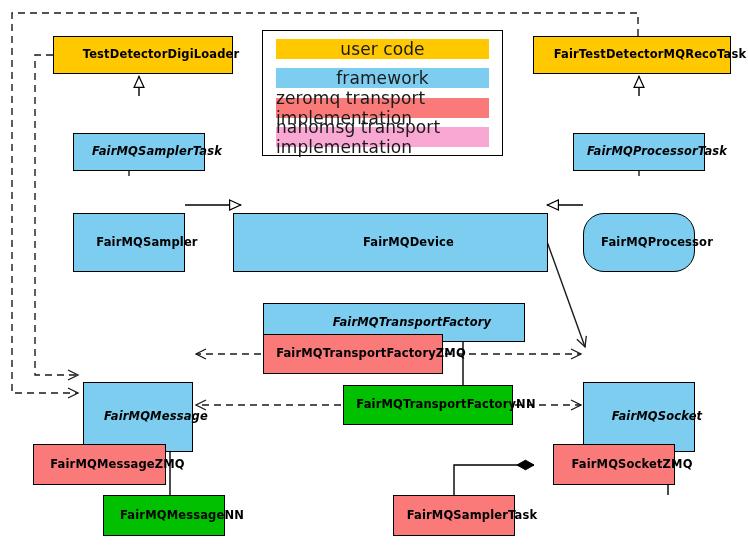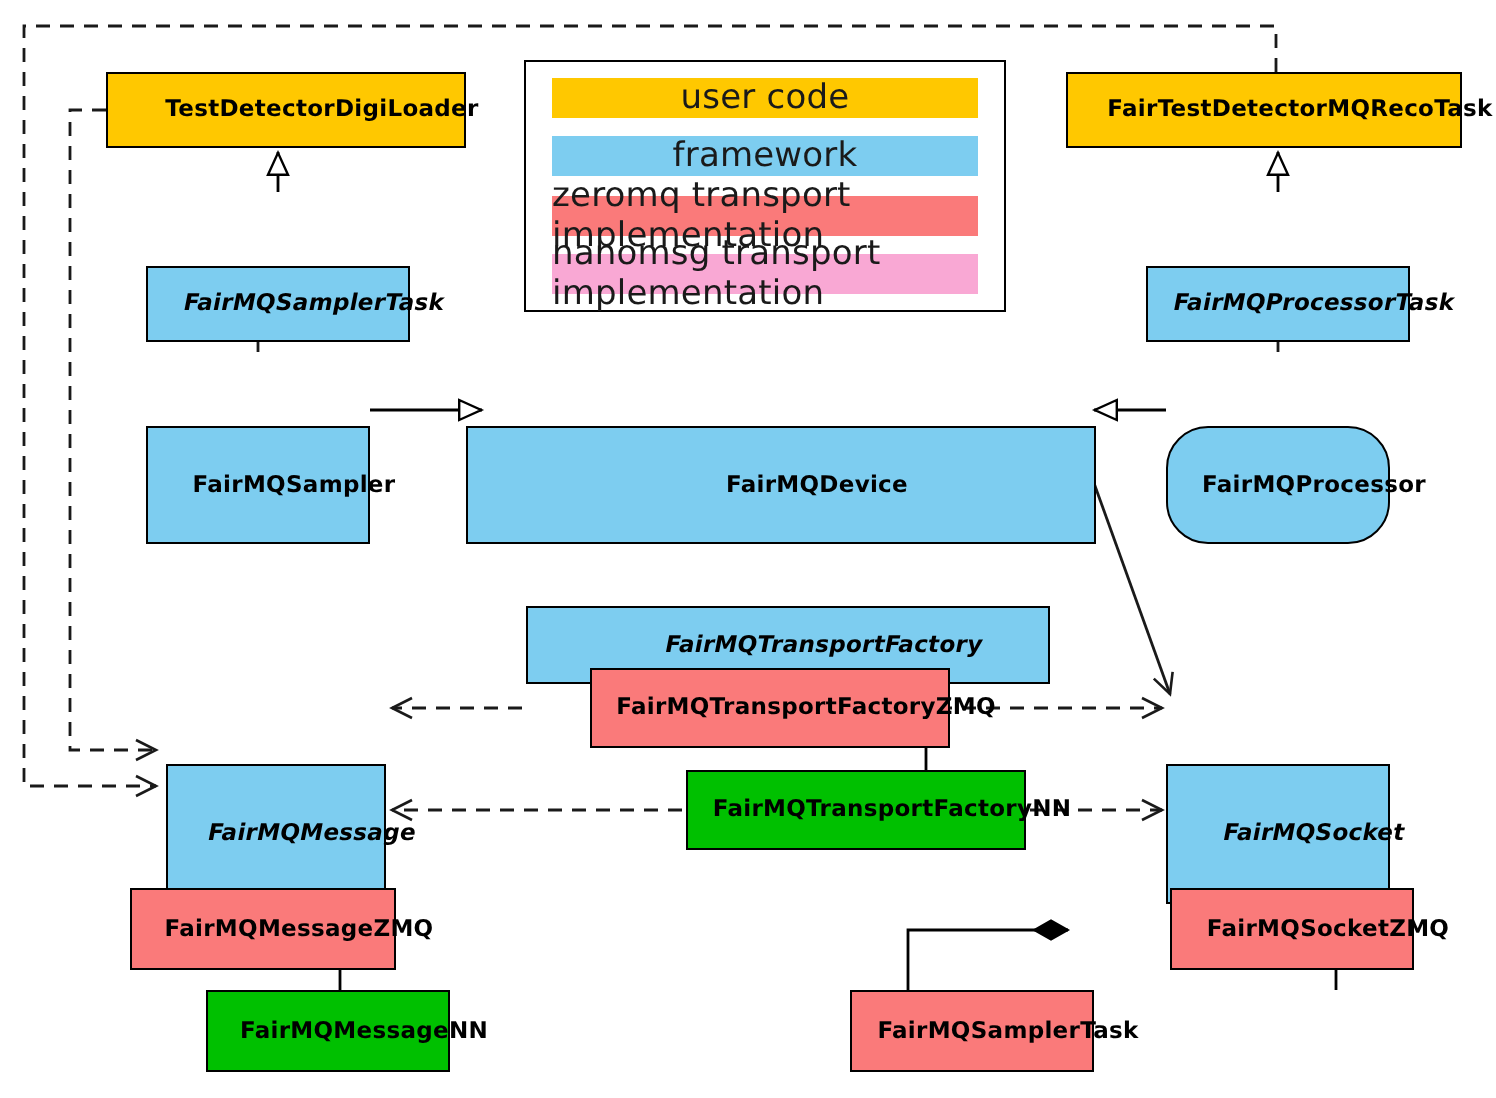--- a/index.html
+++ b/index.html
@@ -37,21 +37,21 @@
     line-height: 1.15;
     letter-spacing: 0.15px;
     z-index: 2;
     padding-left: 36px;
   }
   .node.abstract {
     font-style: italic;
   }
   .c-user      { background: #FFC800; }
   .c-framework { background: #7DCDF0; margin-top: 37px; }
-  .c-zmq       { background: #FA7A7A; margin-left: 32px; }
+  .c-zmq       { background: #FA7A7A; }
   .c-nn        { background: #00C000; }
 
   #legend {
     position: absolute;
     left: 262px;
     top: 30px;
     width: 241px;
     height: 126px;
     box-sizing: border-box;
     border: 1.4px solid #000000;

